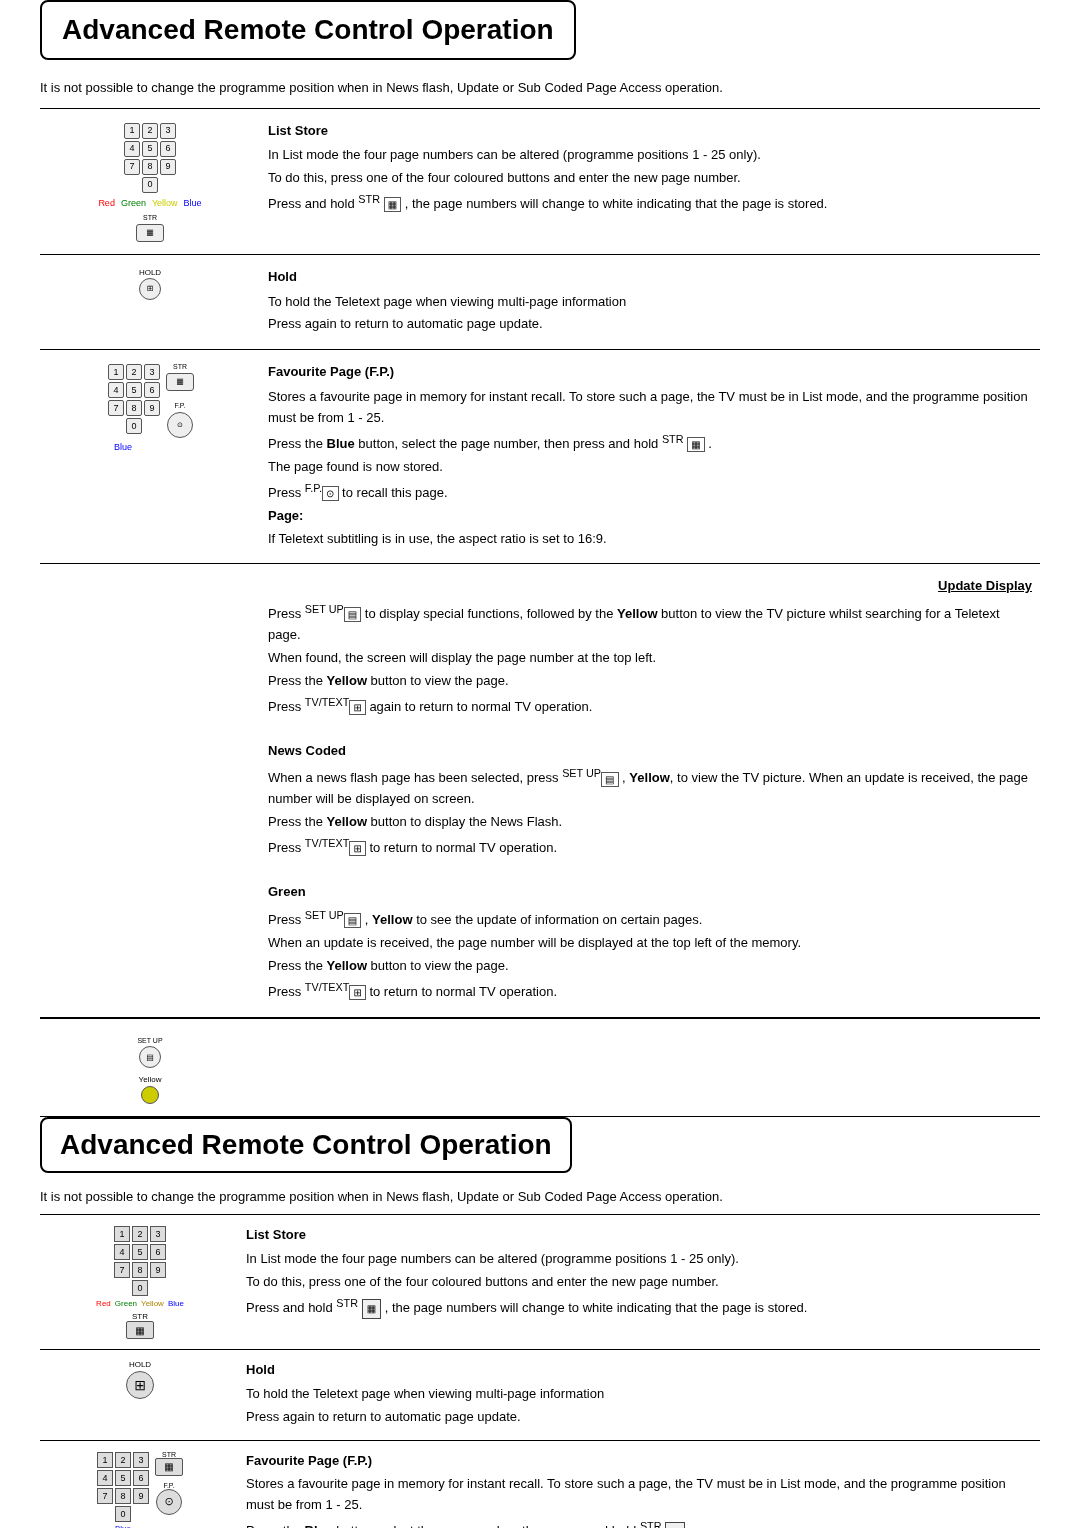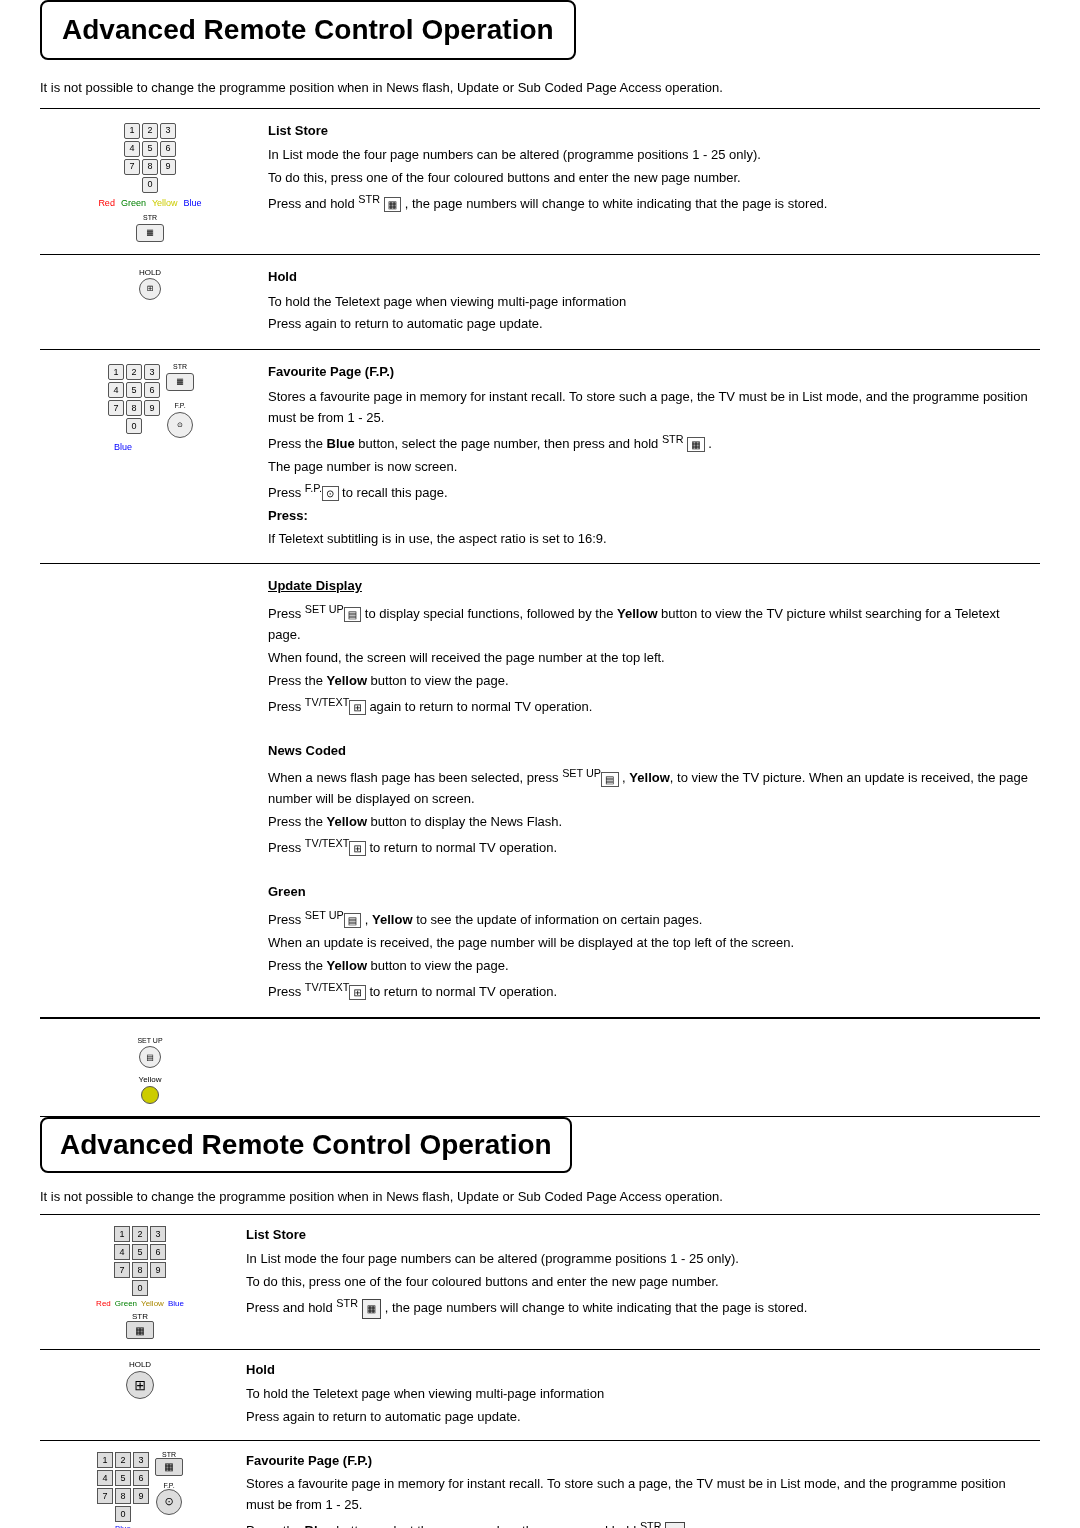--- a/index.html
+++ b/index.html
@@ -53,20 +53,21 @@
     }
 
     .section-title {
       font-weight: bold;
       font-size: 13px;
       margin-bottom: 4px;
     }
 
     .section-title.underline {
       text-decoration: underline;
+      text-align: right;
     }
 
     p { line-height: 1.6; margin-bottom: 2px; }
 
     .note-label { font-weight: bold; }
 
     
     .remote-mini {
       display: inline-block;
       text-align: center;
@@ -258,46 +259,46 @@
           <div style="display:flex; justify-content:space-between; padding: 0 8px; margin-top:3px;">
             <span style="font-size:9px; color:blue;">Blue</span>
             <span style="font-size:9px;"></span>
           </div>
         </div>
       </td>
       <td class="right-cell">
         <div class="section-title">Favourite Page (F.P.)</div>
         <p>Stores a favourite page in memory for instant recall. To store such a page, the TV must be in List mode, and the programme position must be from 1 - 25.</p>
         <p>Press the <strong>Blue</strong> button, select the page number, then press and hold <sup>STR</sup> <span style="border:1px solid #555;padding:1px 3px;font-size:10px;">▦</span> .</p>
-        <p>The page number is now screen.</p>
+        <p>The page found is now stored.</p>
         <p>Press <sup>F.P.</sup><span style="border:1px solid #555;padding:1px 3px;font-size:10px;">⊙</span> to recall this page.</p>
-        <p><span class="note-label">Press:</span></p>
+        <p><span class="note-label">Page:</span></p>
         <p>If Teletext subtitling is in use, the aspect ratio is set to 16:9.</p>
       </td>
     </tr>
 
     <tr>
       <td class="left-cell">
         
       </td>
       <td class="right-cell">
         <div class="section-title underline">Update Display</div>
         <p>Press <sup>SET UP</sup><span style="border:1px solid #555;padding:1px 3px;font-size:10px;">▤</span> to display special functions, followed by the <strong>Yellow</strong> button to view the TV picture whilst searching for a Teletext page.</p>
-        <p>When found, the screen will received the page number at the top left.</p>
+        <p>When found, the screen will display the page number at the top left.</p>
         <p>Press the <strong>Yellow</strong> button to view the page.</p>
         <p>Press <sup>TV/TEXT</sup><span style="border:1px solid #555;padding:1px 3px;font-size:10px;">⊞</span> again to return to normal TV operation.</p>
         <br>
         <div class="section-title">News Coded</div>
         <p>When a news flash page has been selected, press <sup>SET UP</sup><span style="border:1px solid #555;padding:1px 3px;font-size:10px;">▤</span> , <strong>Yellow</strong>, to view the TV picture. When an update is received, the page number will be displayed on screen.</p>
         <p>Press the <strong>Yellow</strong> button to display the News Flash.</p>
         <p>Press <sup>TV/TEXT</sup><span style="border:1px solid #555;padding:1px 3px;font-size:10px;">⊞</span> to return to normal TV operation.</p>
         <br>
         <div class="section-title">Green</div>
         <p>Press <sup>SET UP</sup><span style="border:1px solid #555;padding:1px 3px;font-size:10px;">▤</span> , <strong>Yellow</strong> to see the update of information on certain pages.</p>
-        <p>When an update is received, the page number will be displayed at the top left of the screen.</p>
+        <p>When an update is received, the page number will be displayed at the top left of the memory.</p>
         <p>Press the <strong>Yellow</strong> button to view the page.</p>
         <p>Press <sup>TV/TEXT</sup><span style="border:1px solid #555;padding:1px 3px;font-size:10px;">⊞</span> to return to normal TV operation.</p>
       </td>
     </tr>
 
   </tbody>
 </table>
 
 
 

